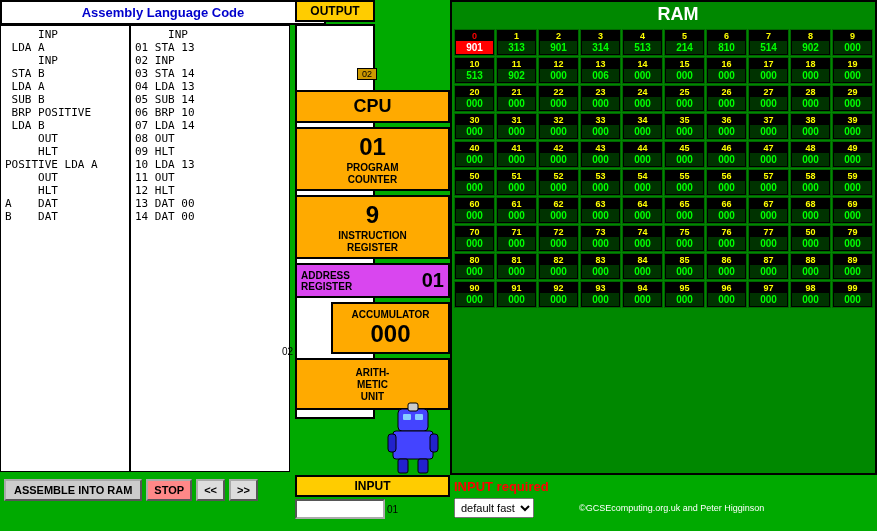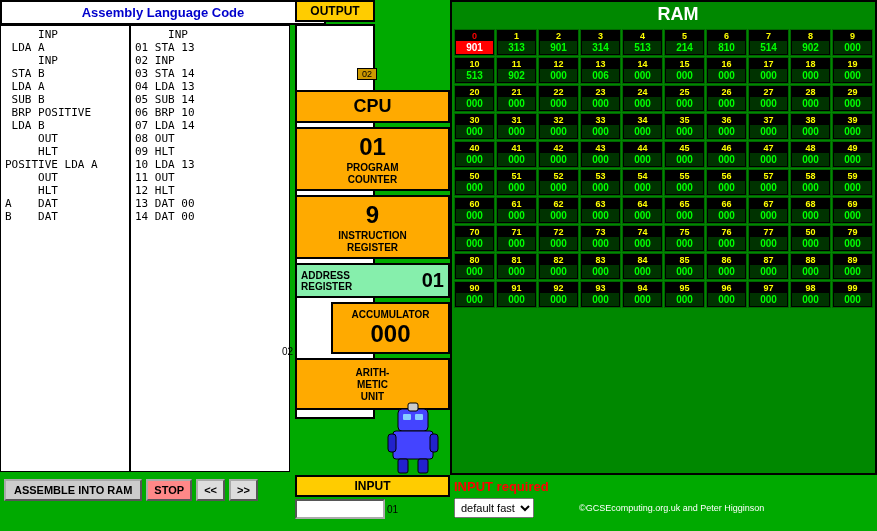--- a/index.html
+++ b/index.html
@@ -433,21 +433,21 @@
   <div id="cpu-program-counter" style="background:#ffaa00; border:2px solid #000; margin-top:4px; padding:4px; text-align:center;">
     <span id="cpu-pc-value" style="font-size:24px; font-weight:bold; color:#000; display:block;">01</span>
     <span id="cpu-pc-label" style="font-size:10px; font-weight:bold; color:#000;">PROGRAM<br>COUNTER</span>
   </div>
 
   <div id="cpu-instruction-reg" style="background:#ffaa00; border:2px solid #000; margin-top:4px; padding:4px; text-align:center;">
     <span id="cpu-ir-value" style="font-size:24px; font-weight:bold; color:#000; display:block;">9</span>
     <span id="cpu-ir-label" style="font-size:10px; font-weight:bold; color:#000;">INSTRUCTION<br>REGISTER</span>
   </div>
 
-  <div id="cpu-address-reg" style="background:#86efac; border:2px solid #000; margin-top:4px; padding:4px; display:flex; align-items:center; justify-content:space-between;">
+  <div id="cpu-address-reg" style="background:#d946ef; border:2px solid #000; margin-top:4px; padding:4px; display:flex; align-items:center; justify-content:space-between;">
     <span id="cpu-ar-label" style="font-size:10px; font-weight:bold; color:#000;">ADDRESS<br>REGISTER</span>
     <span id="cpu-ar-value" style="font-size:20px; font-weight:bold; color:#000;">01</span>
   </div>
 
   <div id="cpu-accumulator" style="background:#ffaa00; border:2px solid #000; margin-top:4px; padding:4px; text-align:center;margin-left:36px;">
     <span id="cpu-acc-label" style="font-size:10px; font-weight:bold; color:#000;">ACCUMULATOR</span>
     <span id="cpu-acc-value" style="font-size:24px; font-weight:bold; color:#000; display:block;">000</span>
   </div>
 
   <div id="cpu-alu" style="background:#ffaa00; border:2px solid #000; margin-top:4px; padding:6px; text-align:center;">

